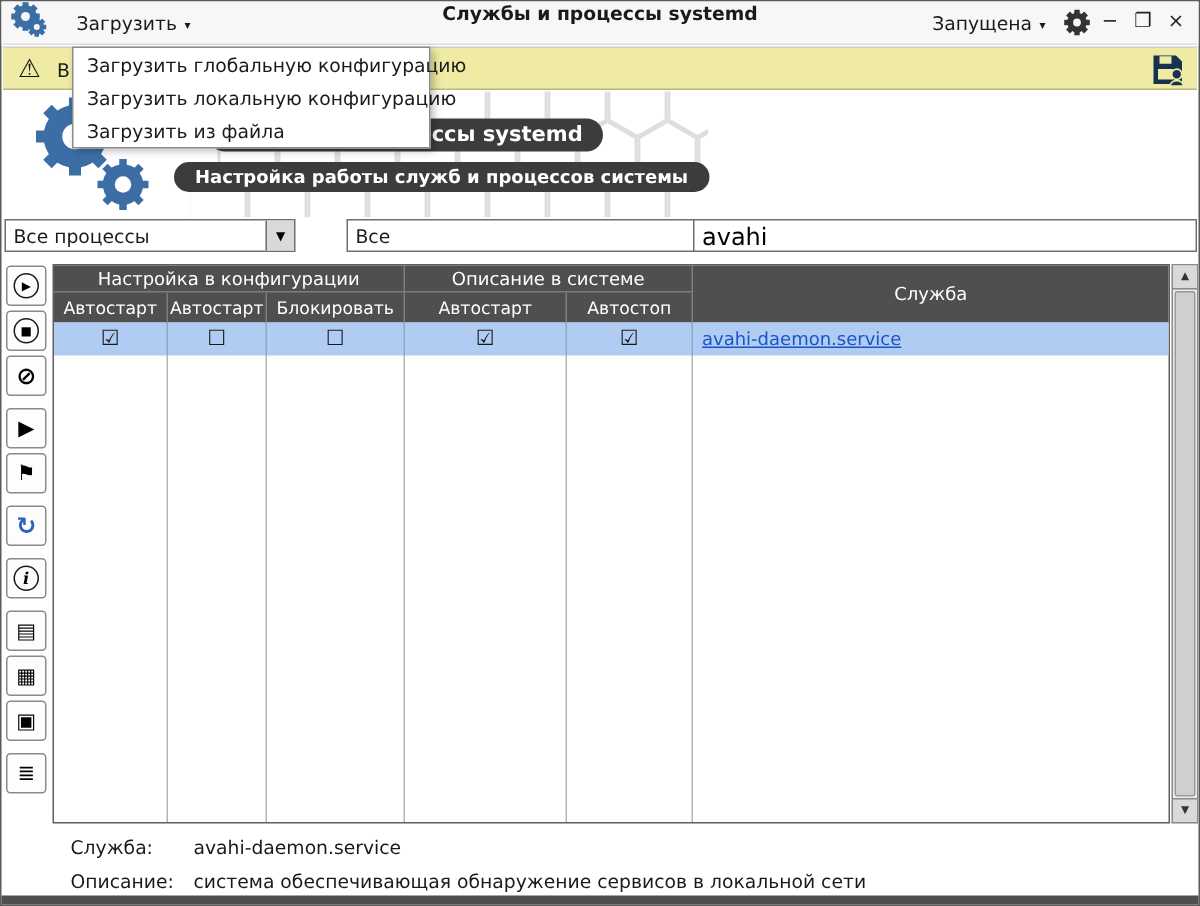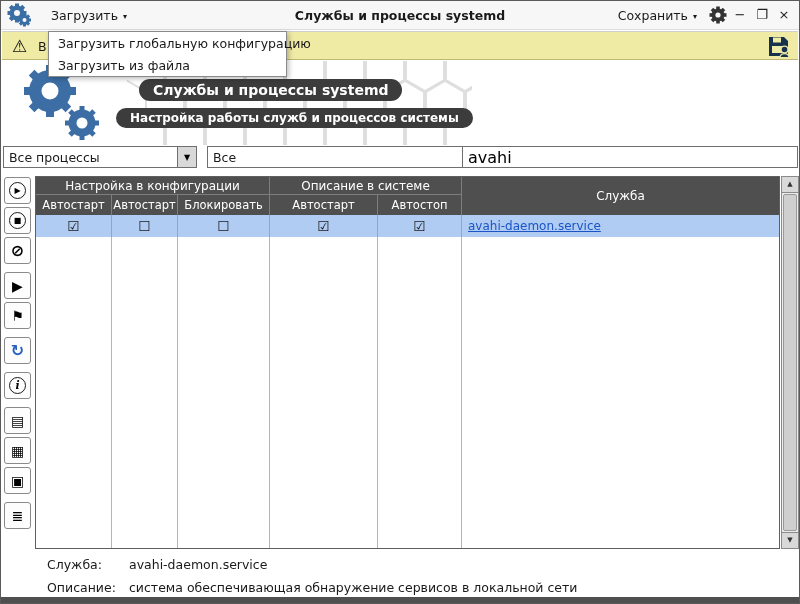--- a/index.html
+++ b/index.html
@@ -3,21 +3,21 @@
 <meta charset="utf-8">
 <style>
   *{box-sizing:border-box;margin:0;padding:0}
   html,body{width:800px;height:604px}
   body{font-family:"DejaVu Sans","Liberation Sans",sans-serif;font-size:12.5px;color:#1a1a1a;background:#fff;position:relative;overflow:hidden}
 
   .window{position:absolute;inset:0;border:1px solid #5a5a5a;background:#fff}
 
   
   .titlebar{position:absolute;top:0;left:0;right:0;height:29px;background:#f7f7f7;border-bottom:1px solid #ddd}
-  .tb-abs{position:absolute;top:0;height:28px;display:flex;align-items:center}
+  .tb-abs{position:absolute;top:0;height:28px;display:flex;align-items:flex-start}
   .app-icon-wrap{left:6px}
   .load-btn{left:44px}
   .btn-flat{background:transparent;border:none;font:inherit;color:#1a1a1a;display:flex;align-items:center;gap:5px;padding:0 6px;height:28px;cursor:default}
   .caret{font-size:8px;position:relative;top:1px}
   .title-text{left:50%;transform:translateX(-50%);font-weight:bold;font-size:12.5px}
   .save-btn{right:96px}
   .gear-btn-wrap{right:70px}
   .win-controls{right:6px;display:flex;gap:4px;align-items:center;height:28px}
   .win-ctl{width:18px;height:20px;border:none;background:transparent;font-size:13px;line-height:20px;text-align:center;font-family:inherit;color:#222}
 
@@ -35,21 +35,21 @@
   .pill{position:absolute;background:#3c3c3c;color:#fff;font-weight:bold;border-radius:12px;padding:3px 14px;white-space:nowrap}
   .pill-title{left:137px;top:18px;font-size:14px}
   .pill-subtitle{left:114px;top:47px;font-size:12px}
 
   
   .filters{position:absolute;top:145px;left:0;right:0;height:23px}
   .combo{position:absolute;top:0;height:22px;border:1px solid #6f6f6f;background:#fff;display:flex;align-items:center}
   .combo-value{flex:1;padding:0 5px;font-size:12.5px;overflow:hidden;white-space:nowrap}
   .combo-arrow{width:19px;height:100%;border-left:1px solid #6f6f6f;background:#d9d9d9;font-size:8px;display:flex;align-items:center;justify-content:center;border-top:none;border-right:none;border-bottom:none;font-family:inherit}
   .combo-process{left:2px;width:194px}
-  .combo-state{left:206px;width:277px}
+  .combo-state{left:230px;width:277px}
   .search-input{position:absolute;left:461px;top:0;width:336px;height:22px;border:1px solid #6f6f6f;padding:0 5px;font:inherit;font-size:16px}
 
   
   .toolbar{position:absolute;left:3px;top:176px;display:flex;flex-direction:column;gap:3px}
   .tool{width:27px;height:27px;border:1px solid #8a8a8a;border-radius:3px;background:#fdfdfd;display:flex;align-items:center;justify-content:center;padding:0;font-family:inherit}
   .tool.mt{margin-top:5px}
   .ring{width:17px;height:17px;border:1.6px solid #1a1a1a;border-radius:50%;display:flex;align-items:center;justify-content:center}
   .ring-glyph{font-size:8px;line-height:1}
   .glyph14{font-size:14px;line-height:1}
   .glyph16{font-size:16px;line-height:1;font-weight:bold}
@@ -125,21 +125,21 @@
       <button class="btn-flat">
         <span>Загрузить</span>
         <span class="caret">▾</span>
       </button>
     </span>
 
     <span class="tb-abs title-text">Службы и процессы systemd</span>
 
     <span class="tb-abs save-btn">
       <button class="btn-flat">
-        <span>Сохранить</span>
+        <span>Запущена</span>
         <span class="caret">▾</span>
       </button>
     </span>
 
     <span class="tb-abs gear-btn-wrap">
       <button class="btn-flat" style="padding:0 2px">
         <svg width="18" height="18" viewBox="0 0 18 18">
           <g fill="#333" transform="translate(9,9)">
             <rect x="-1.8" y="-8.5" width="3.6" height="17"></rect>
             <rect x="-1.8" y="-8.5" width="3.6" height="17" transform="rotate(45)"></rect>
@@ -326,17 +326,18 @@
 
   <div class="details">
     <span class="det-label det-line1">Служба:</span>
     <span class="det-value det-line1">avahi-daemon.service</span>
     <span class="det-label det-line2">Описание:</span>
     <span class="det-value det-line2">система обеспечивающая обнаружение сервисов в локальной сети</span>
   </div>
 
   <div class="dropdown-menu">
     <div class="menu-item">Загрузить глобальную конфигурацию</div>
+    <div class="menu-item">Загрузить локальную конфигурацию</div>
     <div class="menu-item">Загрузить из файла</div>
   </div>
 
   <div class="bottom-strip"></div>
 </div>
 
 </body></html>

